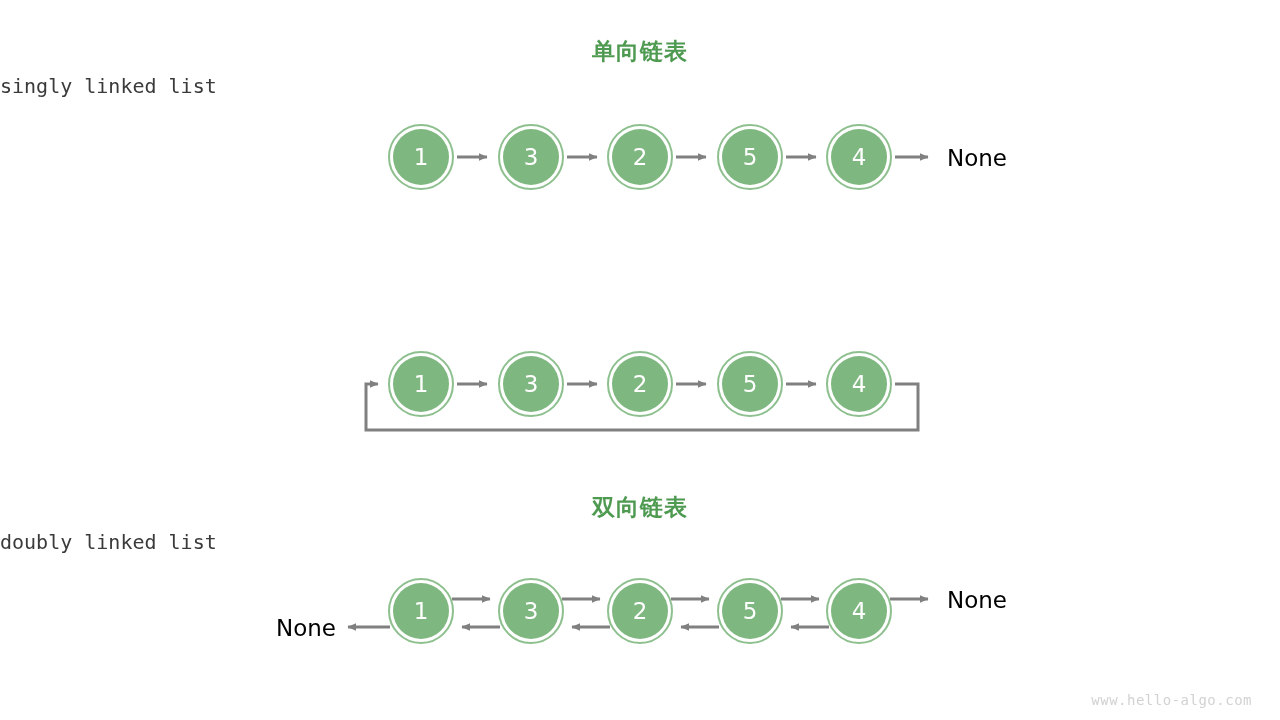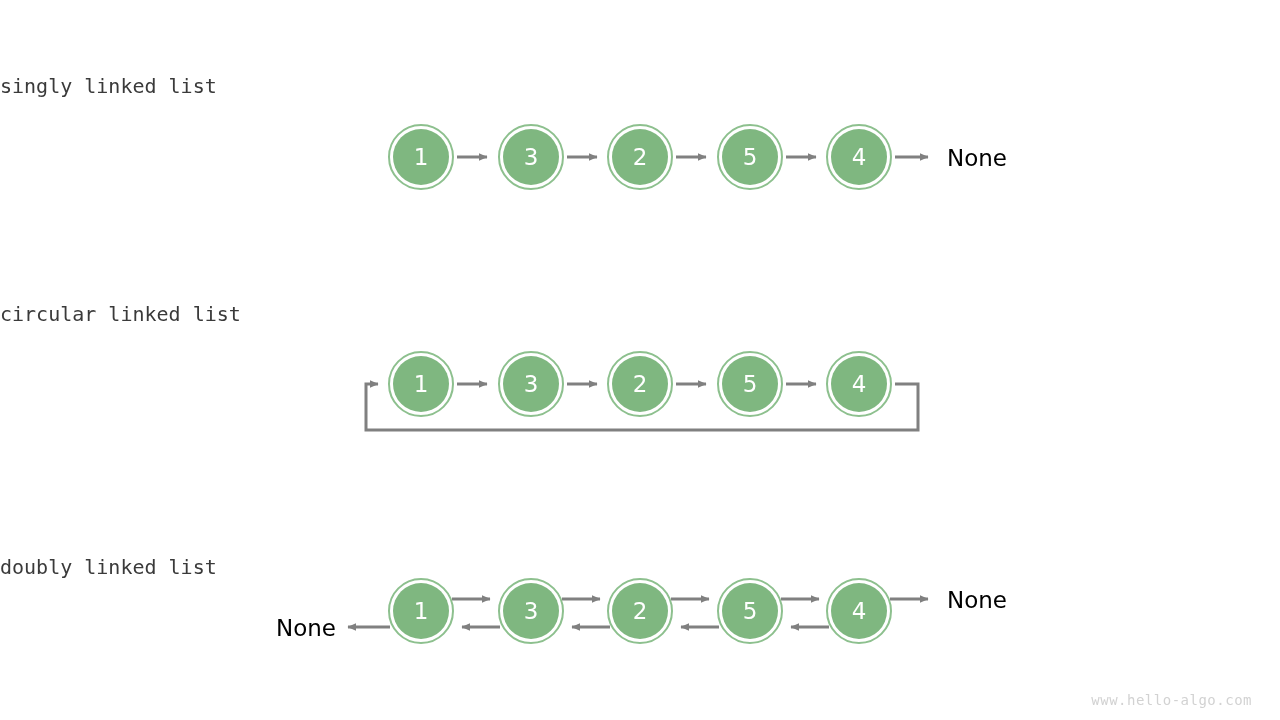--- a/index.html
+++ b/index.html
@@ -145,20 +145,21 @@
     </g>
     <g stroke="#808080" stroke-width="3" fill="none">
       <line x1="500" y1="627" x2="462" y2="627" marker-end="url(#ah)"></line>
       <line x1="610" y1="627" x2="572" y2="627" marker-end="url(#ah)"></line>
       <line x1="719" y1="627" x2="681" y2="627" marker-end="url(#ah)"></line>
       <line x1="829" y1="627" x2="791" y2="627" marker-end="url(#ah)"></line>
       <line x1="390" y1="627" x2="348" y2="627" marker-end="url(#ah)"></line>
     </g>
   </svg>
 
+  <div class="section-title" style="top:36px;">单向链表</div>
   <div class="section-subtitle" style="top:74px;">singly linked list</div>
 
   <div class="node" style="left:421px; top:157px;">
     <div class="disk">
       <span class="val">1</span>
     </div>
   </div>
   <div class="node" style="left:531px; top:157px;">
     <div class="disk">
       <span class="val">3</span>
@@ -175,21 +176,20 @@
     </div>
   </div>
   <div class="node" style="left:859px; top:157px;">
     <div class="disk">
       <span class="val">4</span>
     </div>
   </div>
 
   <div class="none-label" style="left:947px; top:145px;">None</div>
 
-  <div class="section-subtitle" style="top:302px;">circular linked list</div>
 
   <div class="node" style="left:421px; top:384px;">
     <div class="disk">
       <span class="val">1</span>
     </div>
   </div>
   <div class="node" style="left:531px; top:384px;">
     <div class="disk">
       <span class="val">3</span>
     </div>
@@ -203,21 +203,22 @@
     <div class="disk">
       <span class="val">5</span>
     </div>
   </div>
   <div class="node" style="left:859px; top:384px;">
     <div class="disk">
       <span class="val">4</span>
     </div>
   </div>
 
-  <div class="section-subtitle" style="top:530px;margin-top:25px;">doubly linked list</div>
+  <div class="section-title" style="top:492px;">双向链表</div>
+  <div class="section-subtitle" style="top:530px;">doubly linked list</div>
 
   <div class="node" style="left:421px; top:611px;">
     <div class="disk">
       <span class="val">1</span>
     </div>
   </div>
   <div class="node" style="left:531px; top:611px;">
     <div class="disk">
       <span class="val">3</span>
     </div>

